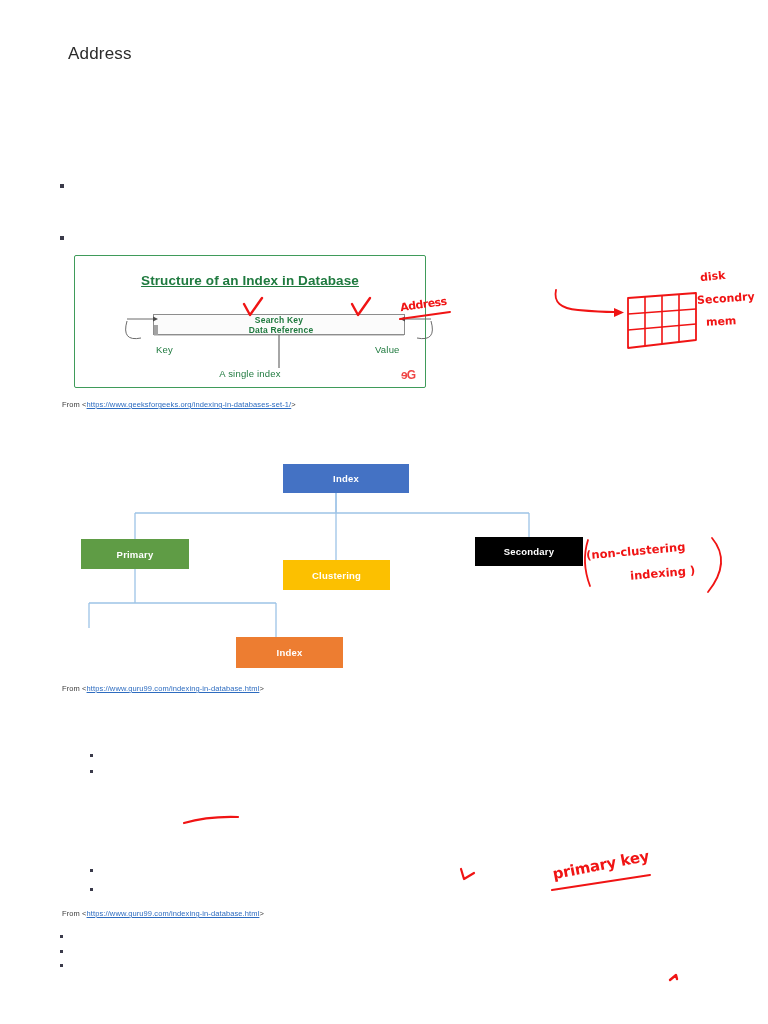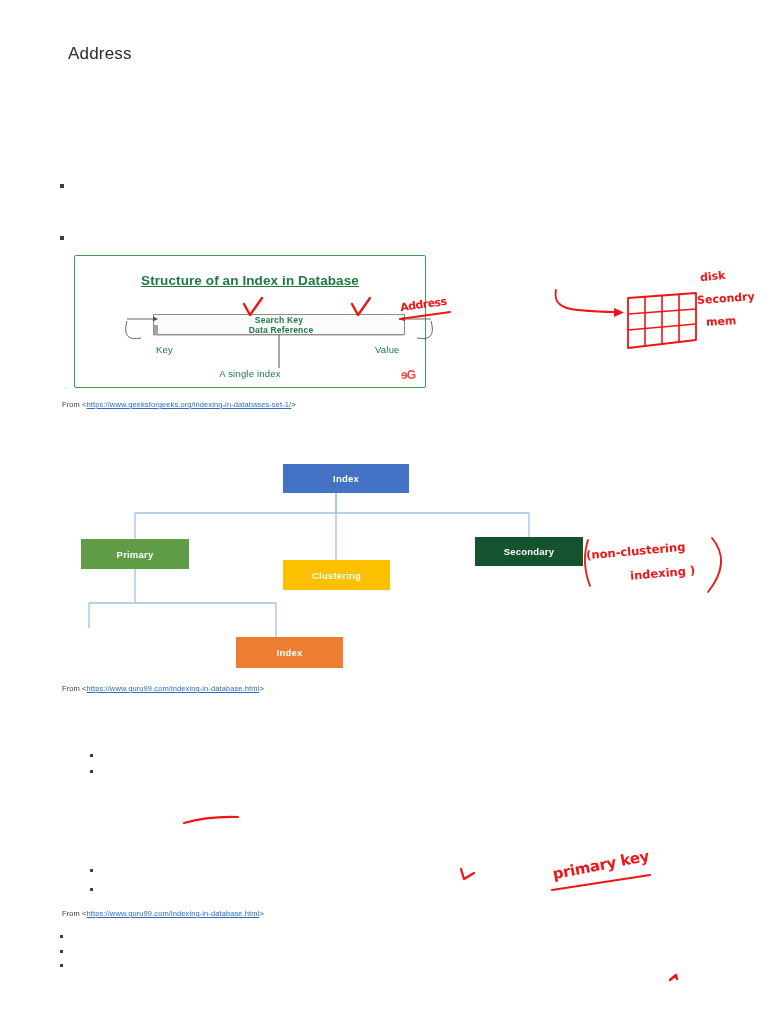--- a/index.html
+++ b/index.html
@@ -234,21 +234,21 @@
         <path d="M 135 569 L 135 603"></path>
         <path d="M 89 603 L 276 603"></path>
         <path d="M 89 603 L 89 628"></path>
         <path d="M 276 603 L 276 637"></path>
       </g>
     </svg>
 
     <div class="node" style="left:283px; top:464px; width:126px; height:29px; background:#4472c4;">Index</div>
     <div class="node" style="left:283px; top:560px; width:107px; height:30px; background:#fcc000;">Clustering</div>
     <div class="node" style="left:81px;  top:539px; width:108px; height:30px; background:#5f9c45;">Primary</div>
-    <div class="node" style="left:475px; top:537px; width:108px; height:29px; background:#14532d;">Secondary</div>
+    <div class="node" style="left:475px; top:537px; width:108px; height:29px; background:#000000;">Secondary</div>
     <div class="node" style="left:236px; top:637px; width:107px; height:31px; background:#ed7d31;">Index</div>
   </div>
 
   <div class="ink" style="left:586px; top:544px; font-size:11.5px; transform:rotate(-5deg);">(non-clustering</div>
   <div class="ink" style="left:630px; top:566px; font-size:11.5px; transform:rotate(-5deg);">indexing )</div>
   <svg class="ink-svg" style="left:580px; top:536px;" width="170" height="62">
     <path d="M 8 4 Q 1 26 10 50" stroke="#f01414" stroke-width="1.8" fill="none" stroke-linecap="round"></path>
     <path d="M 132 2 Q 152 26 128 56" stroke="#f01414" stroke-width="1.8" fill="none" stroke-linecap="round"></path>
   </svg>
 

